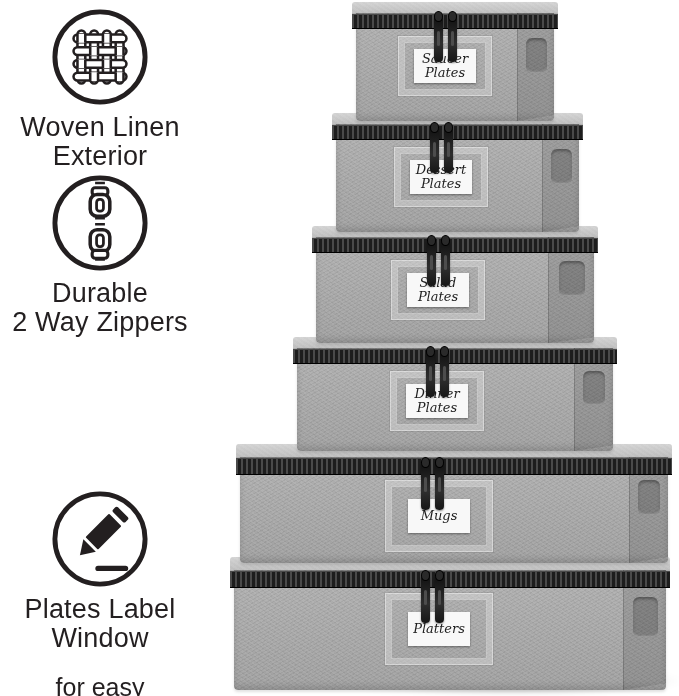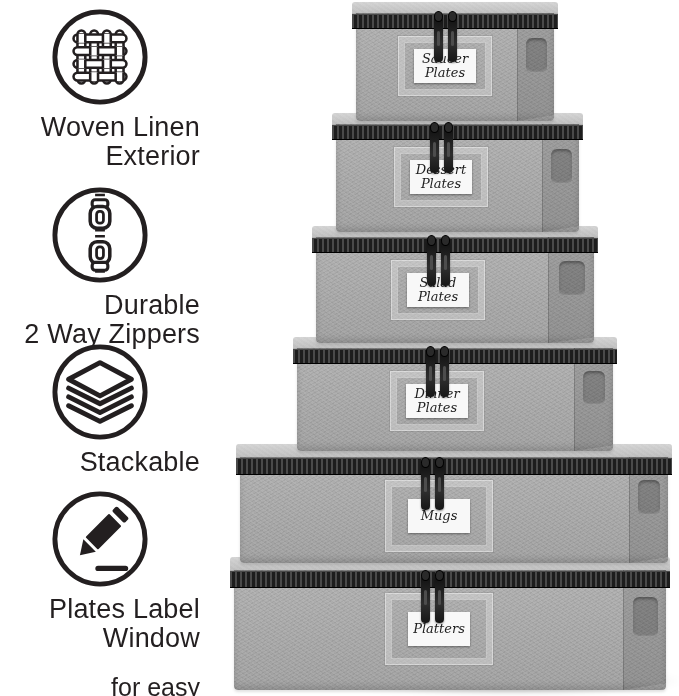--- a/index.html
+++ b/index.html
@@ -3,21 +3,21 @@
 <meta charset="utf-8">
 <style>
   html,body { margin:0; padding:0; background:#ffffff; }
   #canvas {
     position:relative; width:679px; height:696px; margin:0 auto;
     background:#ffffff; overflow:hidden;
     font-family:"Liberation Sans", sans-serif; color:#231f20;
   }
 
   
-  .feature { position:absolute; left:0; width:200px; text-align:right; }
+  .feature { position:absolute; left:0; width:200px; text-align:center; }
   .ficon { display:block; width:98px; height:98px; margin:0 auto; }
   .ftitle { margin-top:7px; font-size:27px; line-height:1.07; white-space:pre-line; letter-spacing:.2px; }
   .fsub   { margin-top:20px; font-size:25px; line-height:1.12; white-space:pre-line; }
 
   
   .box {
     position:absolute; border-radius:4px;
     background:
       repeating-linear-gradient(33deg, rgba(255,255,255,.07) 0 2px, rgba(255,255,255,0) 2px 4px),
       repeating-linear-gradient(-29deg, rgba(0,0,0,.06) 0 1px, rgba(0,0,0,0) 1px 3px),
@@ -120,53 +120,39 @@
           <path d="M40 39.5 v9 M48 39.5 v9 M66 39.5 v9 M74 39.5 v9"></path>
           <path d="M27 52.5 v9 M35 52.5 v9 M53 52.5 v9 M61 52.5 v9"></path>
           <path d="M40 65.5 v9 M48 65.5 v9 M66 65.5 v9 M74 65.5 v9"></path>
         </g>
       </svg>
     </span>
     <div class="ftitle">Woven Linen
 Exterior</div>
   </div>
 
-  <div class="feature" style="top:186px">
+  <div class="feature" style="top:174px">
     <span class="ficon">
       <svg viewBox="0 0 100 100" width="98" height="98">
         <circle cx="50" cy="50" r="46" fill="none" stroke="#231f20" stroke-width="5"></circle>
         <line x1="50" y1="8" x2="50" y2="92" stroke="#231f20" stroke-width="10" stroke-dasharray="2.5 3.5"></line>
         <g fill="#ffffff" stroke="#231f20">
           <rect x="42" y="14" width="16" height="8" rx="3" stroke-width="3.2"></rect>
           <rect x="40" y="21" width="20" height="22" rx="7" stroke-width="3.6"></rect>
           <rect x="46.5" y="26" width="7" height="12" rx="3" stroke-width="2.8"></rect>
           <rect x="40" y="57" width="20" height="22" rx="7" stroke-width="3.6"></rect>
           <rect x="42" y="78" width="16" height="8" rx="3" stroke-width="3.2"></rect>
           <rect x="46.5" y="62" width="7" height="12" rx="3" stroke-width="2.8"></rect>
         </g>
       </svg>
     </span>
     <div class="ftitle">Durable
 2 Way Zippers</div>
   </div>
 
-  <div class="feature" style="top:343px">
-    <span class="ficon">
-      <svg viewBox="0 0 100 100" width="98" height="98">
-        <circle cx="50" cy="50" r="46" fill="none" stroke="#231f20" stroke-width="5"></circle>
-        <g fill="none" stroke="#231f20" stroke-width="5" stroke-linejoin="round" stroke-linecap="round">
-          <path d="M50 20 L82 37 L50 54 L18 37 Z"></path>
-          <path d="M18 46 L50 62 L82 46"></path>
-          <path d="M18 55 L50 71 L82 55"></path>
-          <path d="M18 64 L50 80 L82 64"></path>
-        </g>
-      </svg>
-    </span>
-    <div class="ftitle">Stackable</div>
-  </div>
 
   <div class="feature" style="top:490px">
     <span class="ficon">
       <svg viewBox="0 0 100 100" width="98" height="98">
         <circle cx="50" cy="50" r="46" fill="none" stroke="#231f20" stroke-width="5"></circle>
         <g transform="rotate(45 50 46)" fill="#231f20">
           <rect x="41" y="13" width="18" height="7" rx="2"></rect>
           <rect x="41" y="24" width="18" height="34" rx="1"></rect>
           <polygon points="41,61 59,61 50,75"></polygon>
         </g>

